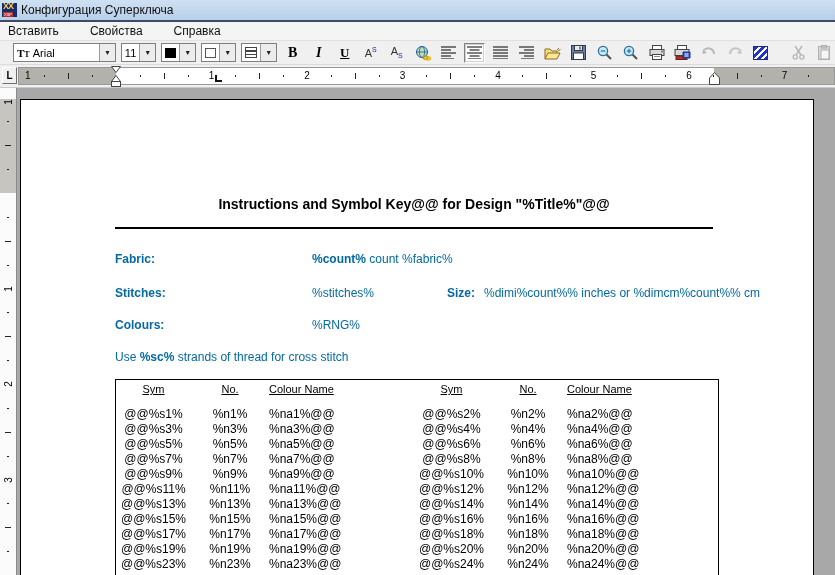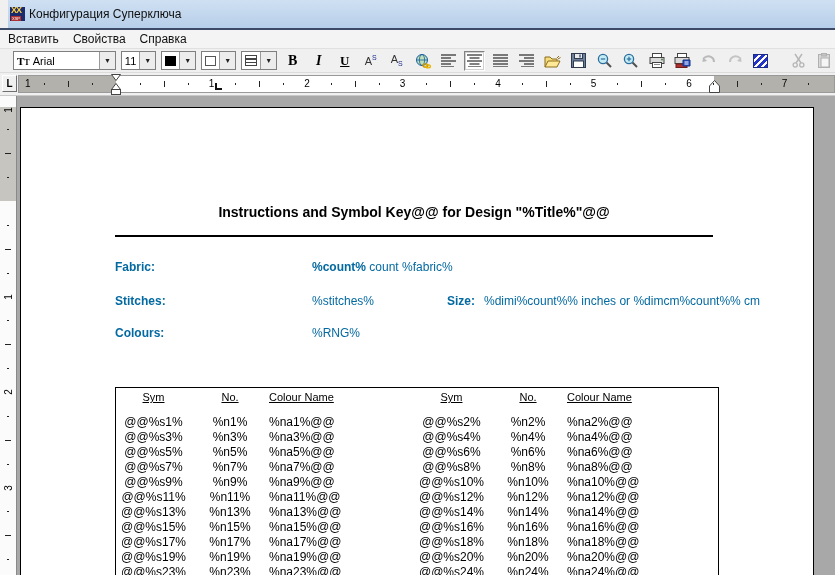--- a/index.html
+++ b/index.html
@@ -1,28 +1,28 @@
 <!DOCTYPE html>
 <html><head>
 <meta charset="utf-8">
 <style>
   * { margin:0; padding:0; box-sizing:border-box; }
   html,body { width:835px; height:575px; overflow:hidden; font-family:"Liberation Sans", sans-serif; }
   .window { position:relative; width:835px; height:575px; background:#f0f0f0; overflow:hidden; }
 
   
-  .titlebar { height:28px; background:linear-gradient(#cfe0f2,#b7cfe9); display:flex; align-items:center; padding-left:2px;margin-left:8px; }
+  .titlebar { height:20px; background:linear-gradient(#cfe0f2,#b7cfe9); display:flex; align-items:center; padding-left:2px; }
   .app-icon { width:15px; height:14px; background:#1b2a6b; position:relative; margin-right:4px; flex:0 0 auto; }
   .app-icon .xx { position:absolute; top:-2px; left:1px; font-size:9px; font-weight:bold; color:#ffd23e; letter-spacing:-1px; }
   .app-icon .xsp { position:absolute; bottom:0; left:1px; font-size:4px; color:#fff; background:#b03030; padding:0 1px; }
   .title-text { font-size:12px; color:#101010; }
   .title-sep { height:2px; background:#3d4a68; }
 
   
-  .menubar { height:19px; background:#f4f4f4; display:flex; align-items:center; padding-left:8px; gap:14px; border-bottom:1px solid #e0e0e0; }
+  .menubar { height:19px; background:#f4f4f4; display:flex; align-items:center; padding-left:8px; gap:31px; border-bottom:1px solid #e0e0e0; }
   .menu-item { font-size:12px; color:#111; cursor:default; }
 
   
   .toolbar { height:24px; background:#f0f0f0; display:flex; align-items:center; padding-left:13px; gap:5px; overflow:hidden; border-bottom:1px solid #dcdcdc; }
   .combo { display:flex; align-items:stretch; background:#fff; border:1px solid #7f7f7f; height:19px; }
   .combo .field { display:flex; align-items:center; padding:0 3px; font-size:11px; color:#000; }
   .combo .drop { width:16px; background:#ececec; border-left:1px solid #9a9a9a; display:flex; align-items:center; justify-content:center; font-size:7px; color:#222; }
   .swatch-black { width:11px; height:10px; background:#000; }
   .swatch-white { width:11px; height:10px; background:#fff; border:1px solid #555; }
   .lines-glyph { width:12px; height:11px; border:1px solid #444; background:
@@ -374,20 +374,23 @@
         <span class="val-col">%stitches%</span>
         <span class="size-lbl">Size:</span>
         <span class="size-val">%dimi%count%% inches or %dimcm%count%% cm</span>
       </div>
 
       <div class="doc-line doc-colours">
         <span class="lbl">Colours:</span>
         <span class="val-col">%RNG%</span>
       </div>
 
+      <div class="doc-line doc-use">
+        <span>Use </span><span class="b">%sc%</span><span> strands of thread for cross stitch</span>
+      </div>
 
       <div class="sym-table">
         <div class="thead">
           <span class="c c1 hcell">Sym</span>
           <span class="c c2 hcell">No.</span>
           <span class="c c3 hcell">Colour Name</span>
           <span class="c c4 hcell">Sym</span>
           <span class="c c5 hcell">No.</span>
           <span class="c c6 hcell">Colour Name</span>
         </div>

